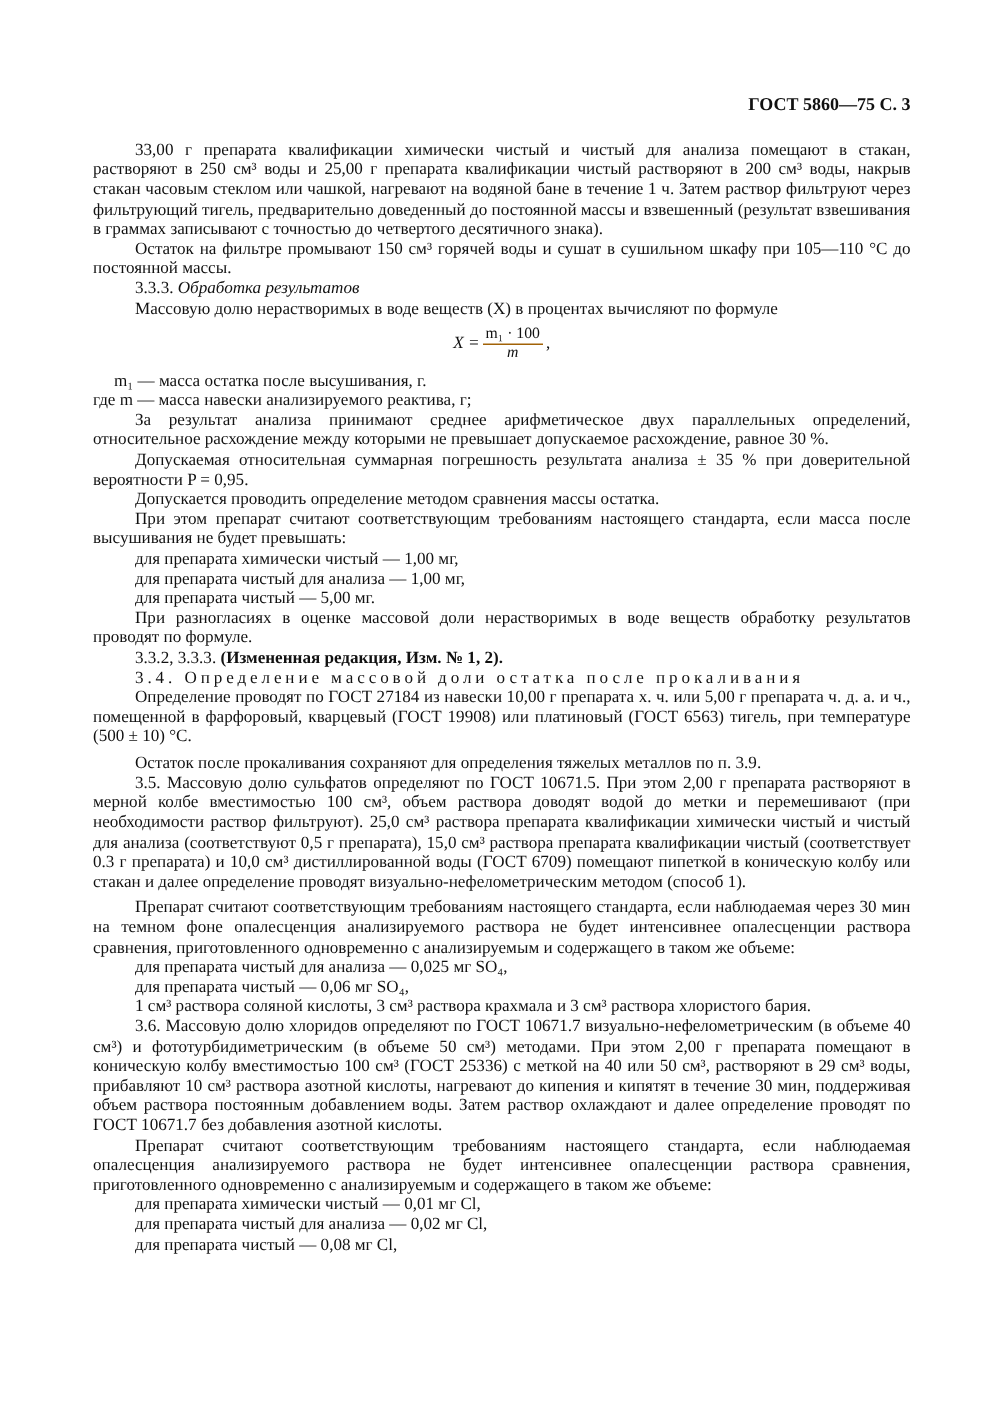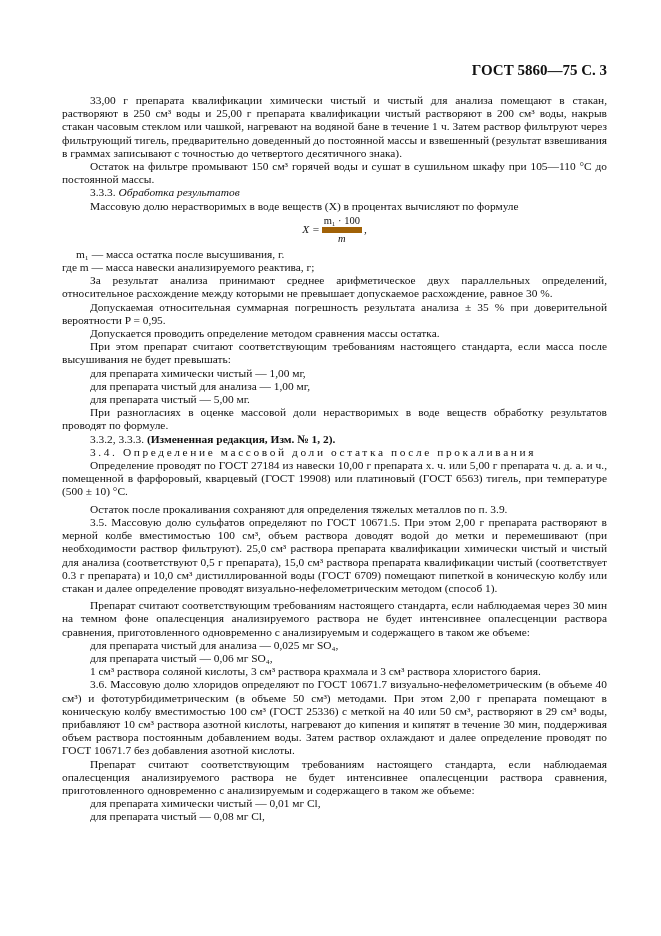--- a/index.html
+++ b/index.html
@@ -6,35 +6,35 @@
   body { width: 661px; height: 936px; position: relative; overflow: hidden; }
   .page {
     position: absolute; left: 62px; top: 0; width: 545px;
     font-family: "Liberation Serif", "DejaVu Serif", serif;
     font-size: 11.4px; line-height: 13.2px; color: #111;
     text-align: justify;
   }
   .header {
     position: absolute; right: 54px; top: 62px;
     font-family: "Liberation Serif", "DejaVu Serif", serif;
-    font-weight: bold; font-size: 15px; color: #111;
+    font-weight: bold; font-size: 12px; color: #111;
   }
   .content { position: absolute; left: 0; top: 94px; width: 545px; }
   p { margin: 0; }
   .ind { text-indent: 28px; }
   .item { padding-left: 28px; }
   .it { font-style: italic; }
   .b { font-weight: bold; }
   .spaced { letter-spacing: 2.6px; }
   .formula {
     display: flex; justify-content: center; align-items: center;
     margin: 2px 0 3px 0; height: 30px;
   }
   .frac { display: inline-flex; flex-direction: column; align-items: center; margin: 0 2px; }
-  .num { border-bottom: 6px solid #a16207; padding: 0 2px; font-size: 10.5px; line-height: 12px; }
+  .num { border-bottom: 1px solid #a16207; padding: 0 2px; font-size: 10.5px; line-height: 12px; }
   .den { font-size: 10.5px; line-height: 12px; font-style: italic; }
   .gap { height: 4px; }
 </style>
 </head>
 <body>
 
 <div class="header">ГОСТ 5860—75 С. 3</div>
 
 <div class="page">
   <div class="content">
@@ -74,16 +74,17 @@
     <p class="ind">3.5. Массовую долю сульфатов определяют по ГОСТ 10671.5. При этом 2,00 г препарата растворяют в мерной колбе вместимостью 100 см³, объем раствора доводят водой до метки и перемешивают (при необходимости раствор фильтруют). 25,0 см³ раствора препарата квалификации химически чистый и чистый для анализа (соответствуют 0,5 г препарата), 15,0 см³ раствора препарата квалификации чистый (соответствует 0.3 г препарата) и 10,0 см³ дистиллированной воды (ГОСТ 6709) помещают пипеткой в коническую колбу или стакан и далее определение проводят визуально-нефелометрическим методом (способ 1).</p>
     <div class="gap"></div>
     <p class="ind">Препарат считают соответствующим требованиям настоящего стандарта, если наблюдаемая через 30 мин на темном фоне опалесценция анализируемого раствора не будет интенсивнее опалесценции раствора сравнения, приготовленного одновременно с анализируемым и содержащего в таком же объеме:</p>
     <p class="item">для препарата чистый для анализа — 0,025 мг SO₄,</p>
     <p class="item">для препарата чистый — 0,06 мг SO₄,</p>
     <p class="item">1 см³ раствора соляной кислоты, 3 см³ раствора крахмала и 3 см³ раствора хлористого бария.</p>
 
     <p class="ind">3.6. Массовую долю хлоридов определяют по ГОСТ 10671.7 визуально-нефелометрическим (в объеме 40 см³) и фототурбидиметрическим (в объеме 50 см³) методами. При этом 2,00 г препарата помещают в коническую колбу вместимостью 100 см³ (ГОСТ 25336) с меткой на 40 или 50 см³, растворяют в 29 см³ воды, прибавляют 10 см³ раствора азотной кислоты, нагревают до кипения и кипятят в течение 30 мин, поддерживая объем раствора постоянным добавлением воды. Затем раствор охлаждают и далее определение проводят по ГОСТ 10671.7 без добавления азотной кислоты.</p>
     <p class="ind">Препарат считают соответствующим требованиям настоящего стандарта, если наблюдаемая опалесценция анализируемого раствора не будет интенсивнее опалесценции раствора сравнения, приготовленного одновременно с анализируемым и содержащего в таком же объеме:</p>
     <p class="item">для препарата химически чистый — 0,01 мг Cl,</p>
+    <p class="item">для препарата чистый для анализа — 0,02 мг Cl,</p>
     <p class="item">для препарата чистый — 0,08 мг Cl,</p>
 
   </div>
 </div>
 
 </body></html>

